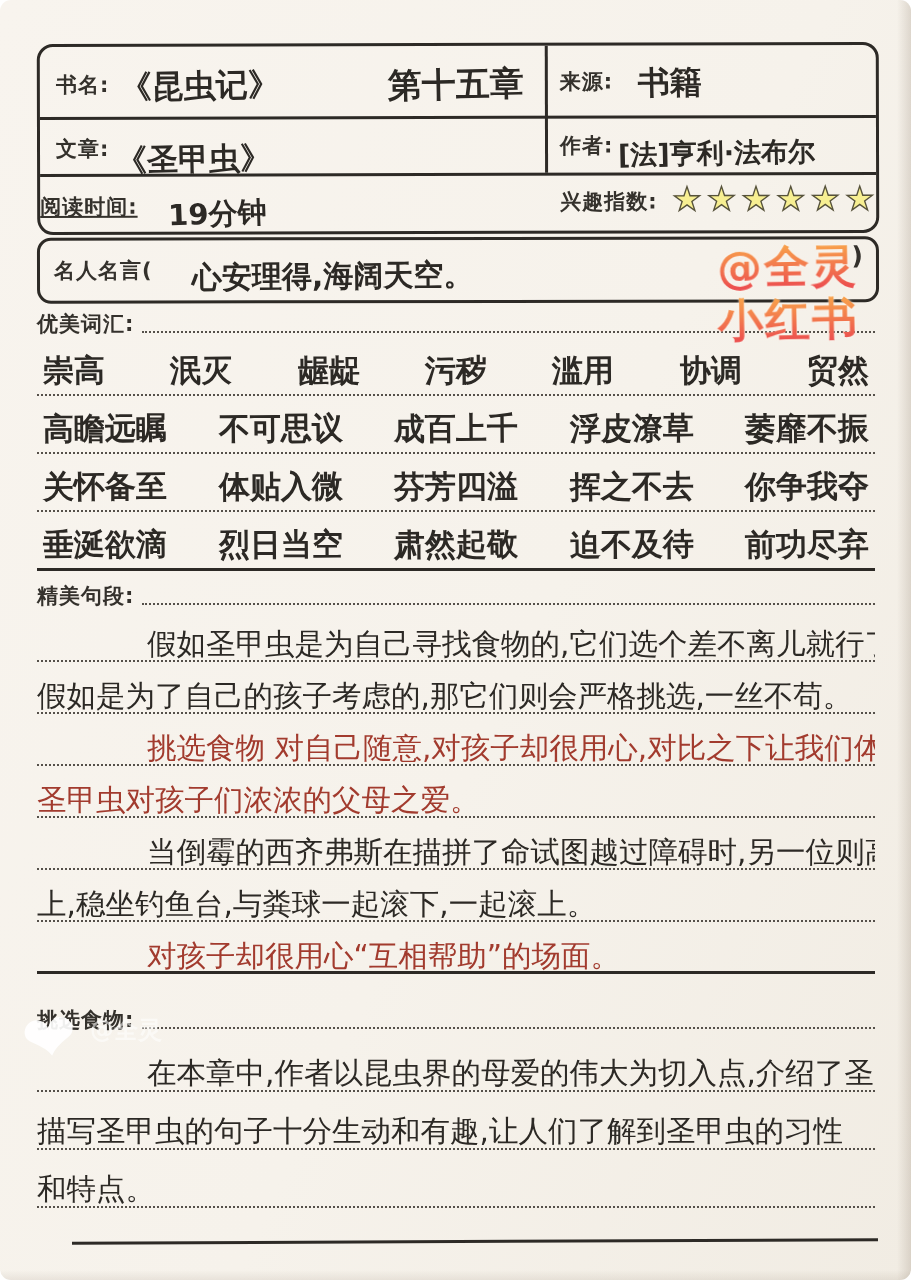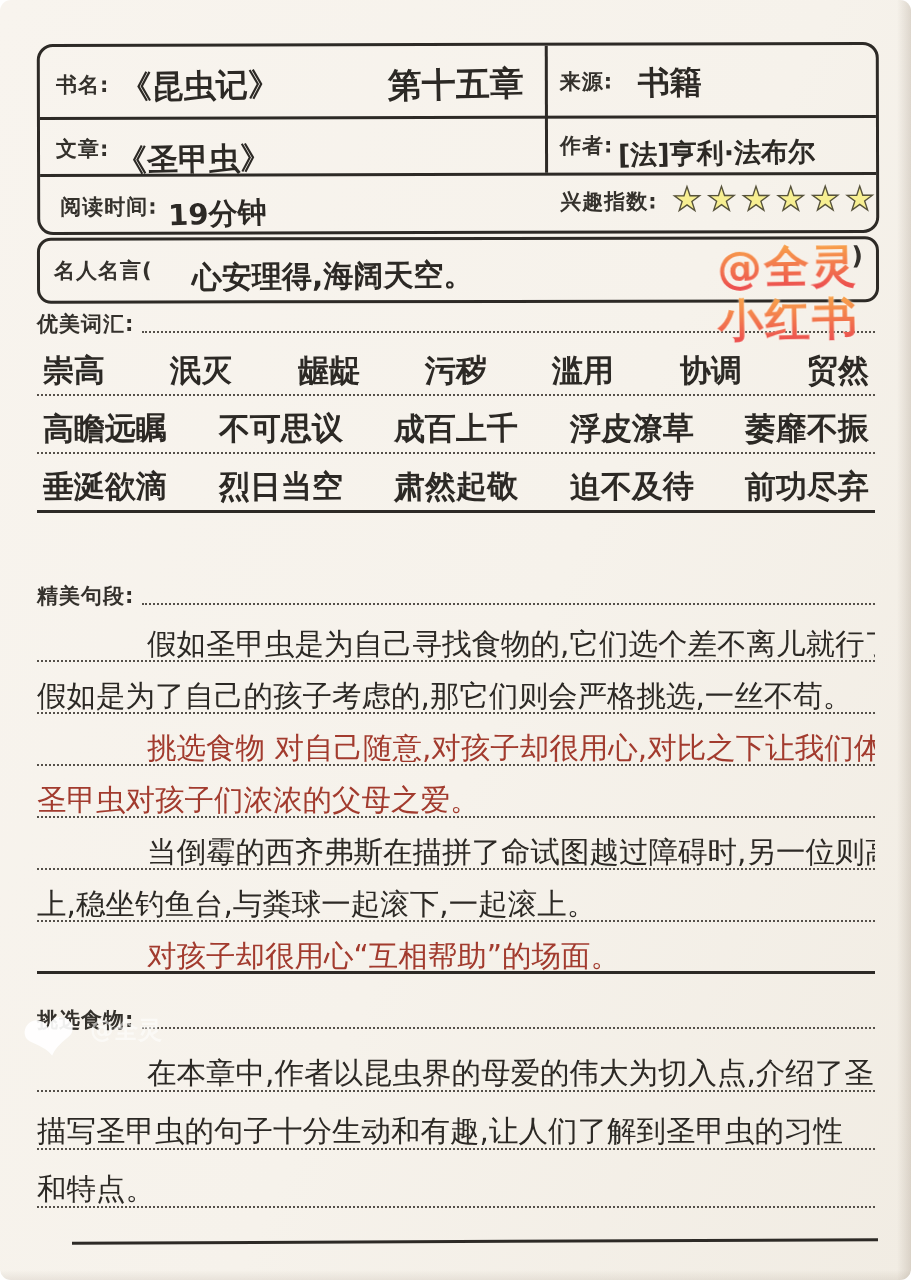--- a/index.html
+++ b/index.html
@@ -96,21 +96,21 @@
     <span class="hand" style="left:80px; top:18px; font-size:32px; font-weight:600; transform:rotate(-1deg);">《昆虫记》</span>
     <span class="hand" style="left:348px; top:16px; font-size:34px; font-weight:600; transform:rotate(-1deg);">第十五章</span>
     <span class="label" style="left:520px; top:22px;">来源:</span>
     <span class="hand" style="left:598px; top:16px; font-size:32px; font-weight:600; transform:rotate(-1deg);">书籍</span>
 
     <span class="label" style="left:16px; top:88px;">文章:</span>
     <span class="hand" style="left:76px; top:92px; font-size:31px; font-weight:600; transform:rotate(-1deg);">《圣甲虫》</span>
     <span class="label" style="left:520px; top:86px;">作者:</span>
     <span class="hand" style="left:578px; top:90px; font-size:27px; font-weight:600; transform:rotate(-1deg);">[法]亨利·法布尔</span>
 
-    <span class="label" style="left:20px; top:146px;">阅读时间:</span>
+    <span class="label" style="left:0; top:146px;text-decoration:underline;">阅读时间:</span>
     <span class="hand" style="left:128px; top:148px; font-size:29px; font-weight:600; transform:rotate(-2deg);">19分钟</span>
     <span class="label" style="left:520px; top:142px;">兴趣指数:</span>
     <span class="stars" style="left:632px; top:134px;">★★★★★★</span>
   </div>
 
   <div class="quote-box">
     <span class="label" style="left:14px; top:16px;">名人名言(</span>
     <span class="hand" style="left:152px; top:16px; font-size:30px; font-weight:600; transform:rotate(-0.5deg);">心安理得,海阔天空。</span>
     <span class="label" style="right:12px; top:2px; font-size:25px;">)</span>
   </div>
@@ -133,20 +133,27 @@
       <span>滥用</span>
       <span>协调</span>
       <span>贸然</span>
     </div>
     <div class="vocab-row">
       <span>高瞻远瞩</span>
       <span>不可思议</span>
       <span>成百上千</span>
       <span>浮皮潦草</span>
       <span>萎靡不振</span>
+    </div>
+    <div class="vocab-row">
+      <span>关怀备至</span>
+      <span>体贴入微</span>
+      <span>芬芳四溢</span>
+      <span>挥之不去</span>
+      <span>你争我夺</span>
     </div>
     <div class="vocab-row last">
       <span>垂涎欲滴</span>
       <span>烈日当空</span>
       <span>肃然起敬</span>
       <span>迫不及待</span>
       <span>前功尽弃</span>
     </div>
   </div>
 

